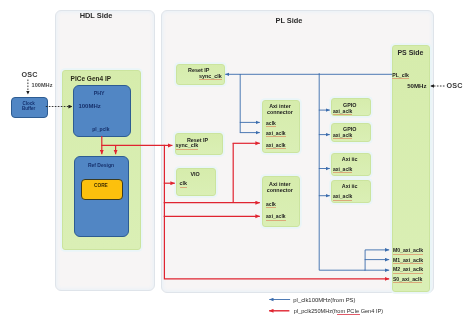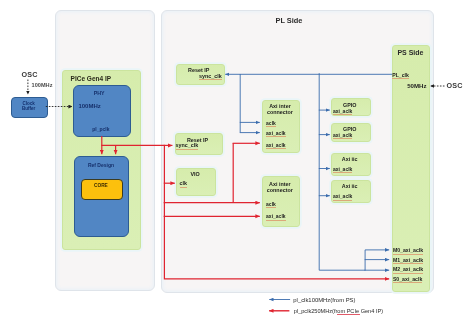--- a/index.html
+++ b/index.html
@@ -20,20 +20,21 @@
   .lbl{z-index:8;}
   .panel-title{z-index:8;}
 </style>
 </head>
 <body>
 
 <div id="root">
 
   <div class="panel" style="left:54.6px;top:10.3px;width:98.5px;height:279.2px;"></div>
   <div class="panel" style="left:161.4px;top:10.3px;width:270.3px;height:280.7px;"></div>
+  <div class="panel-title" style="left:50px;top:11.2px;width:92px;">HDL Side</div>
   <div class="panel-title" style="left:154px;top:16px;width:270px;">PL Side</div>
 
   <svg class="wires" viewBox="0 0 471 325">
     <defs>
       <marker id="ab" markerUnits="userSpaceOnUse" markerWidth="4.4" markerHeight="4" refX="4.2" refY="2" orient="auto">
         <path d="M0,0.2 L4.3,2 L0,3.8 z" fill="#3a6cad"></path>
       </marker>
       <marker id="ar" markerUnits="userSpaceOnUse" markerWidth="4.6" markerHeight="4.4" refX="4.4" refY="2.2" orient="auto">
         <path d="M0,0.2 L4.5,2.2 L0,4.2 z" fill="#e02430"></path>
       </marker>

